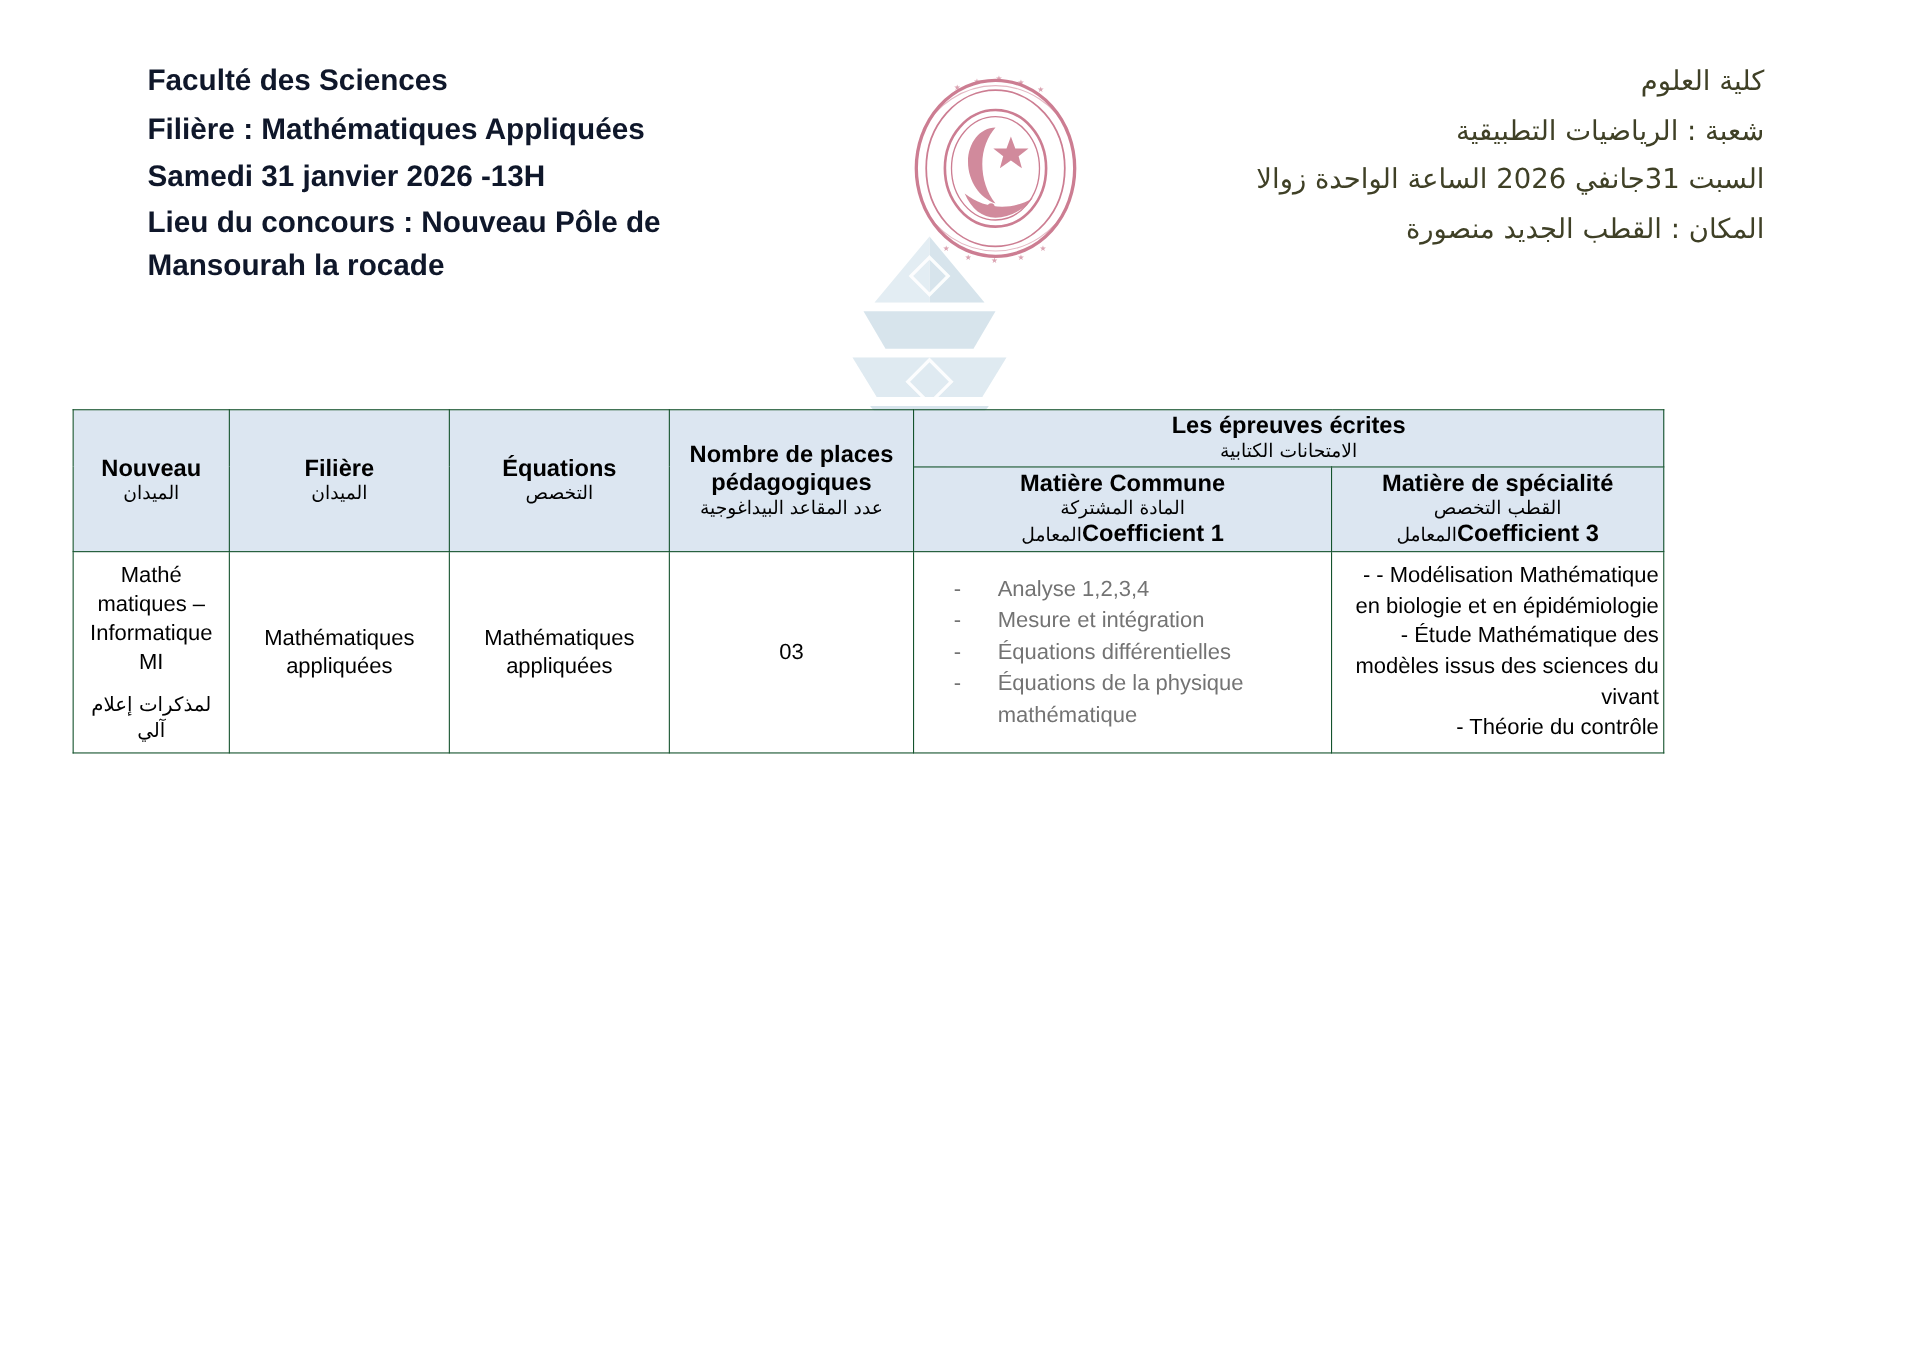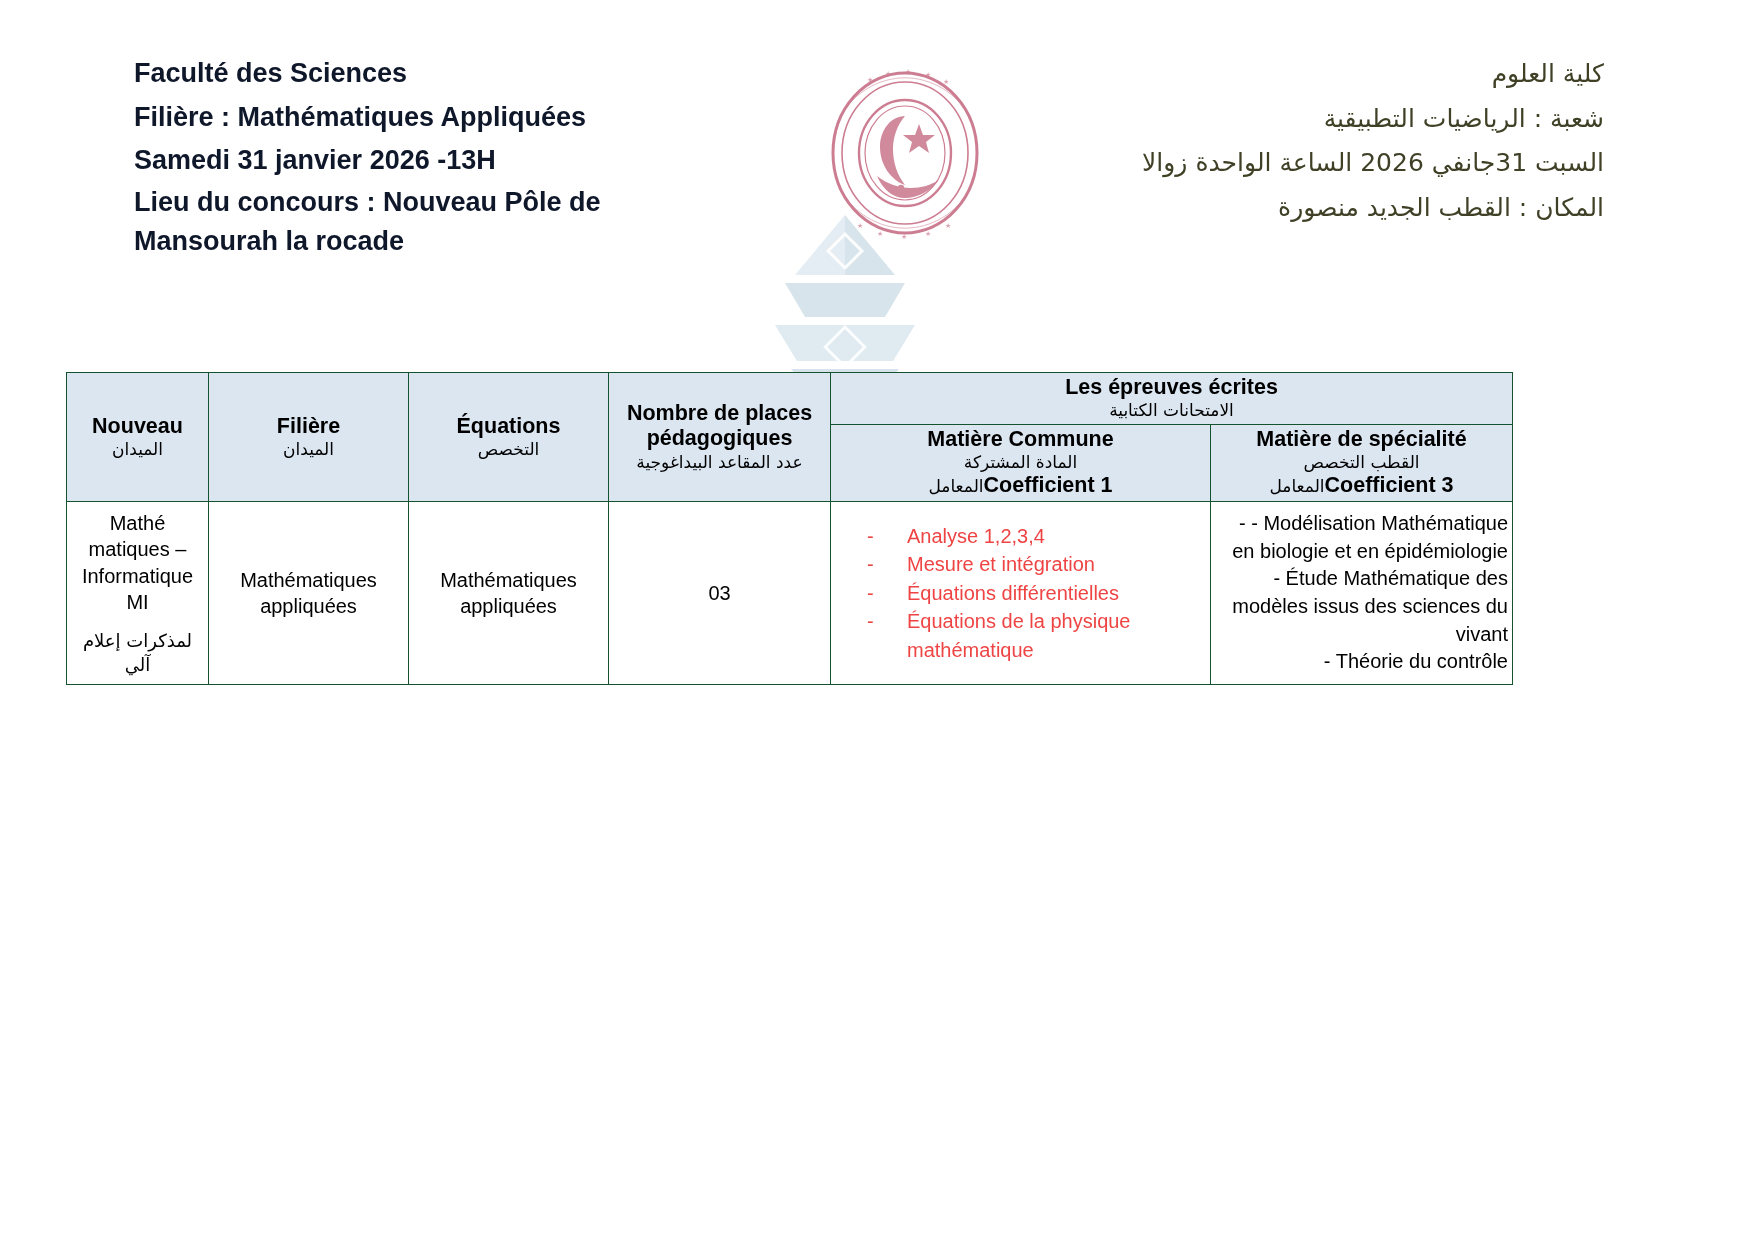--- a/index.html
+++ b/index.html
@@ -189,21 +189,21 @@
   
   ul.subj {
     list-style: none;
     margin: 0;
     padding: 0 0 0 28px;
     text-align: left;
   }
   ul.subj li {
     font-size: 20px;
     line-height: 1.42;
-    color: #ef4444;
+    color: #737373;
     position: relative;
     padding-left: 44px;
     font-family: "Liberation Sans", sans-serif;
   }
   ul.subj li::before {
     content: "-";
     position: absolute;
     left: 4px;
     top: 0;
   }

